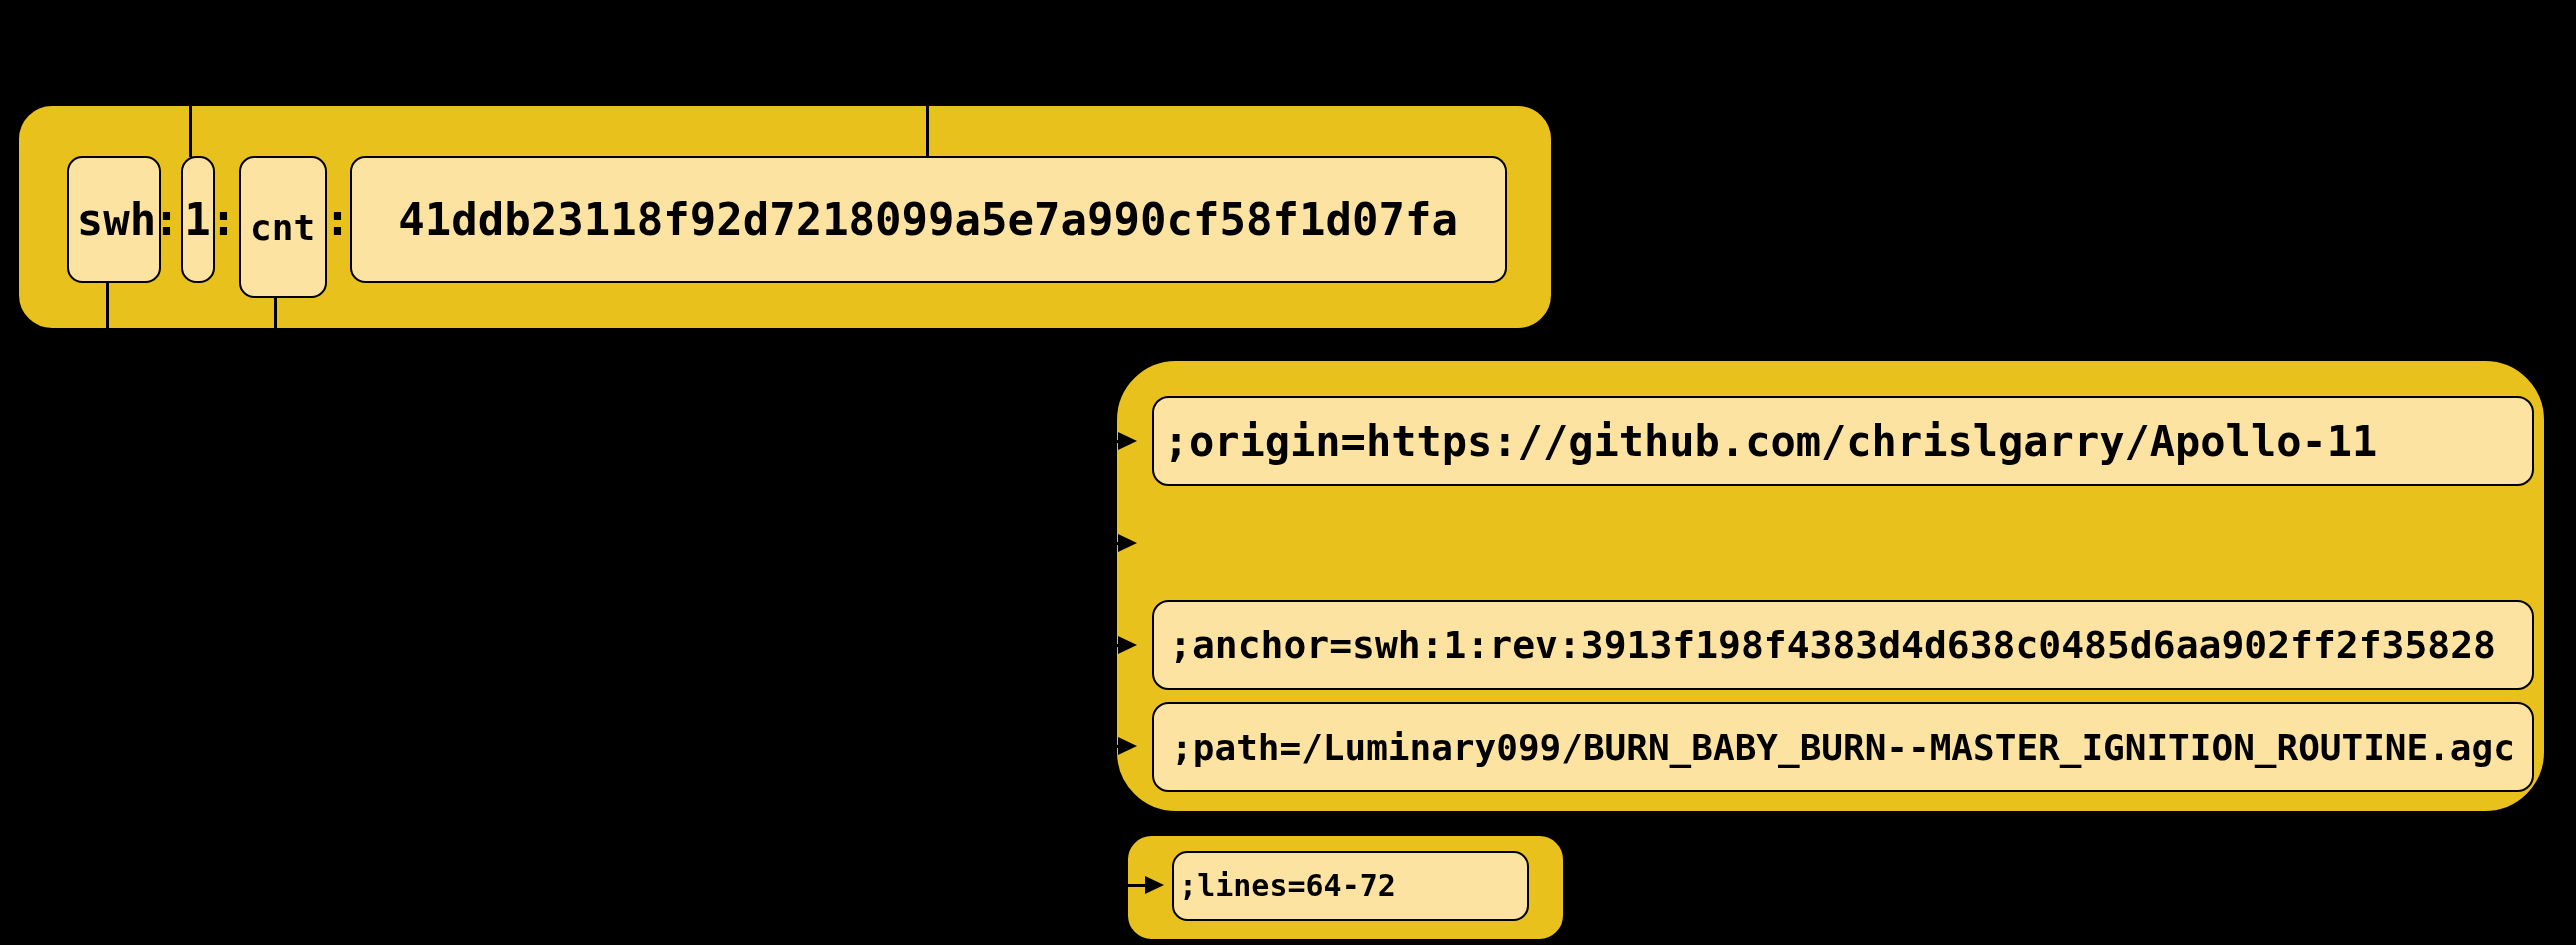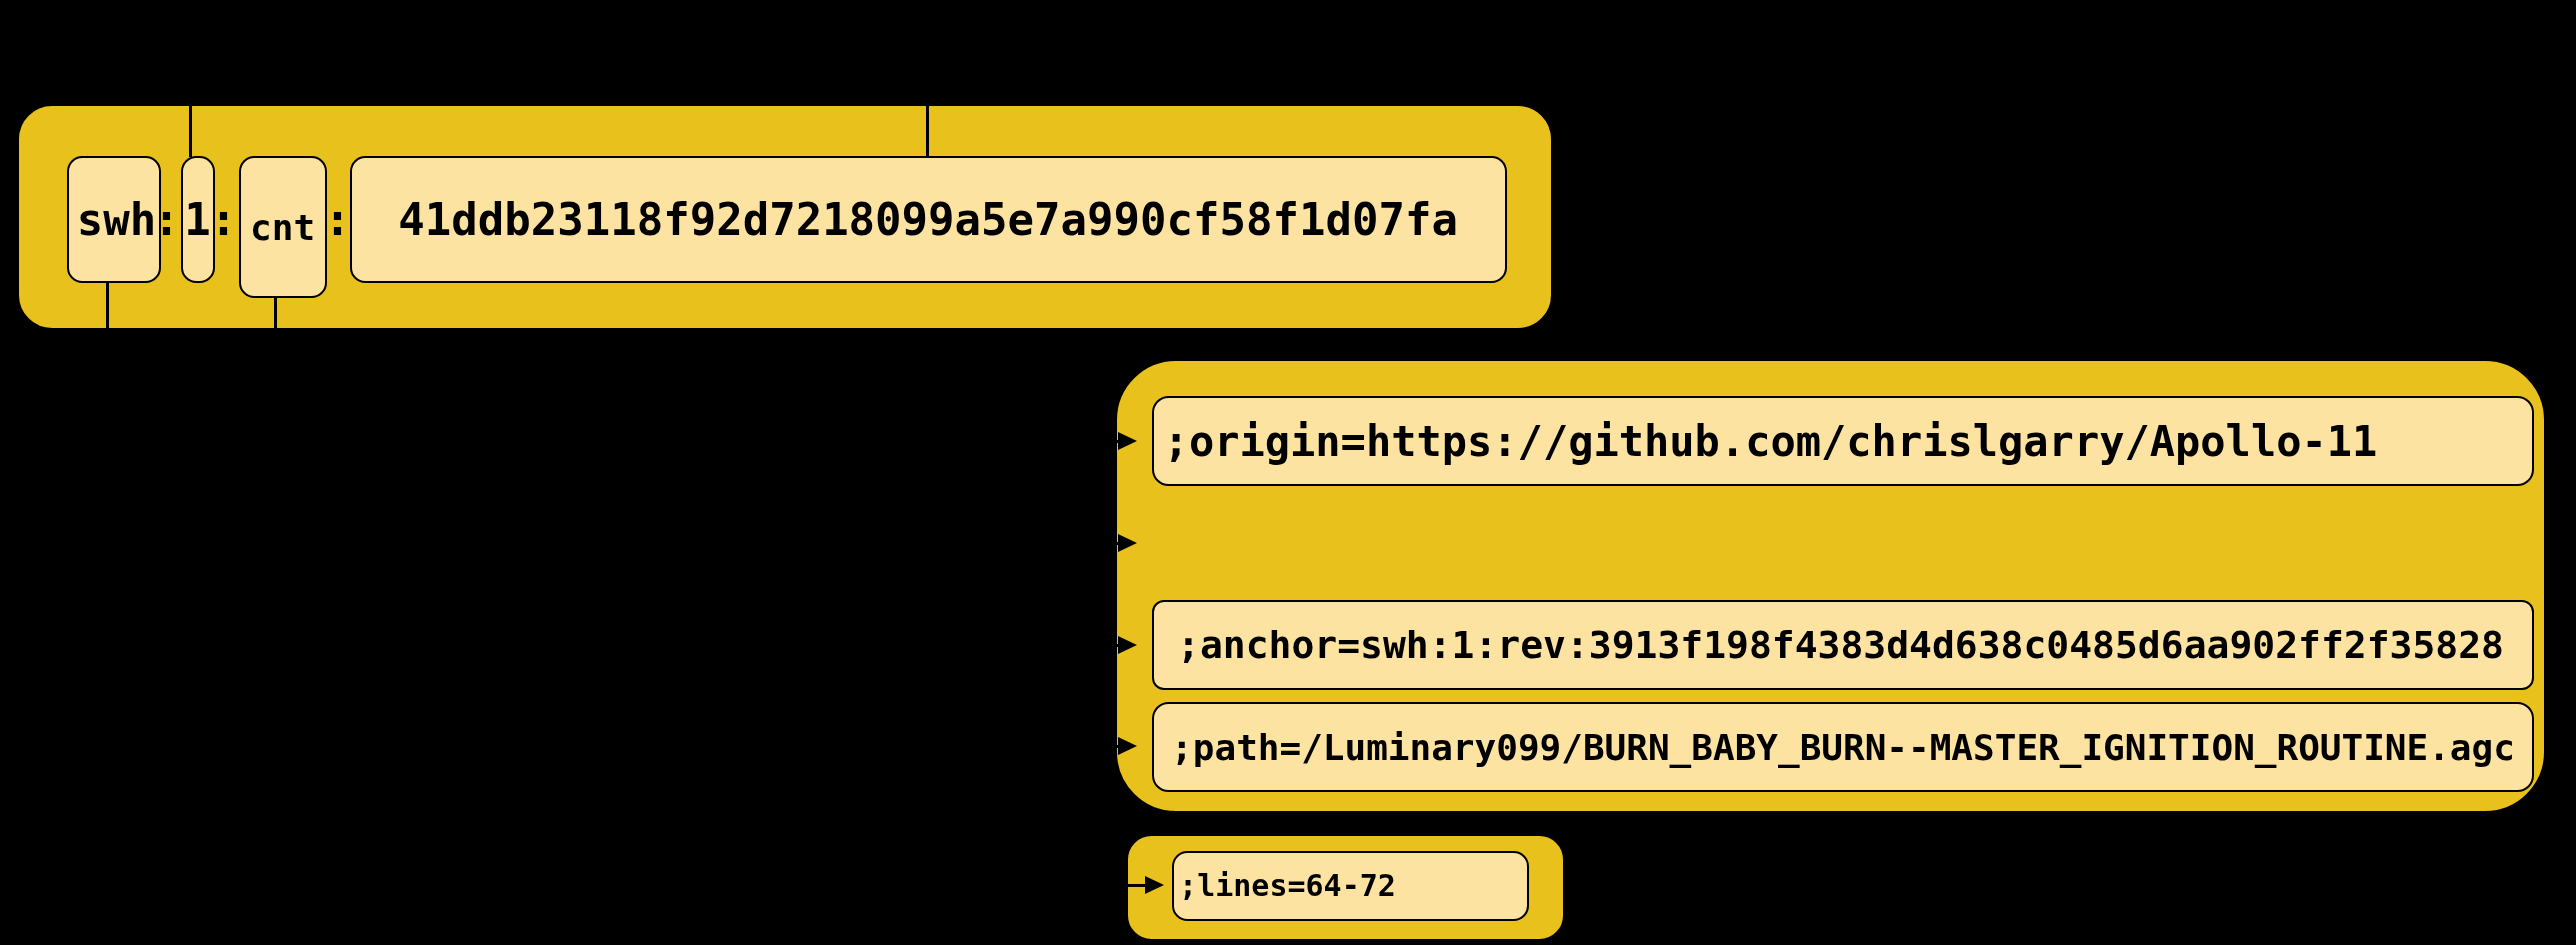--- a/index.html
+++ b/index.html
@@ -61,21 +61,21 @@
   #sep-2 { left: 191px; top: 50px; width: 28px; height: 127px; }
   #sep-3 { left: 305px; top: 50px; width: 28px; height: 127px; }
   #conn-version-top   { left: 170px;  top: -1.3px;  height: 52px; }
   #conn-objectid-top  { left: 907px; top: -1.3px;  height: 52px; }
   #conn-scheme-bot    { left: 87px;  top: 176px; height: 52px; }
   #conn-type-bot      { left: 255px;  top: 176px; height: 52px; }
   
   #qual-box { left: 1115px; top: 359px; width: 1431px; height: 454px; border-radius: 61px; }
   #qrow-origin { top: 35px;  font-size: 42px; padding-left: 9.6px; }
   #qrow-visit  { top: 137px; font-size: 39px; padding-left: 12.7px; }
-  #qrow-anchor { top: 239px; font-size: 38px; padding-left: 23px; border-radius: 12px; }
+  #qrow-anchor { top: 239px; font-size: 38px; padding-left: 15px; }
   #qrow-path   { top: 341px; font-size: 36px; justify-content: center; padding-left: 0; }
   #arrow-origin { left: -16.6px; top: 71px; }
   #arrow-visit  { left: -16.6px; top: 173px; }
   #arrow-anchor { left: -16.6px; top: 275px; }
   #arrow-path   { left: -16.6px; top: 376px; }
   
   #lines-box { left: 1126px; top: 834px; width: 439px; height: 107px; border-radius: 25.5px; }
   #seg-lines { left: 44px; top: 14.7px; width: 357px; height: 70px; font-size: 30px;
                justify-content: flex-start; padding-left: 5.1px; }
   #arrow-lines { left: -1.3px; top: 40px; }

